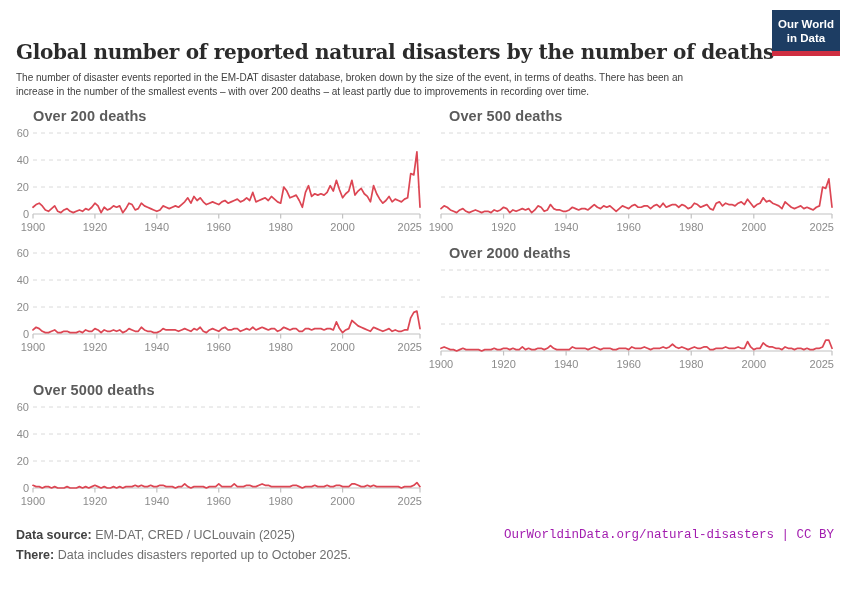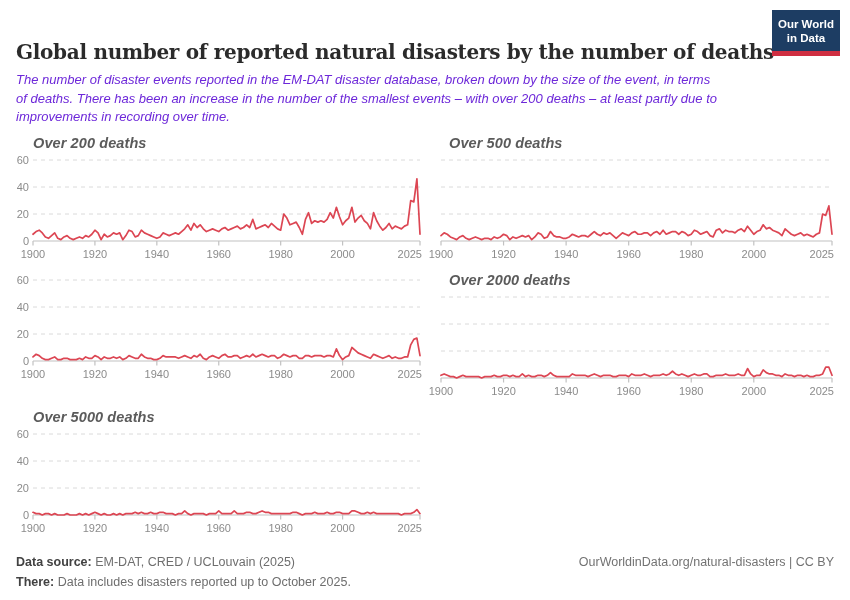--- a/index.html
+++ b/index.html
@@ -11,25 +11,24 @@
     font-family: "DejaVu Serif", serif;
     font-weight: 700;
     font-size: 20px;
     letter-spacing: -0.3px;
     color: #2b2b2b;
     white-space: nowrap;
     margin-bottom: 7px;
     margin-top: 26px;
   }
   .page-subtitle {
-    font-size: 13px;
+    font-size: 10px;
     line-height: 1.44;
-    color: #6d28d9;
+    color: #404040;
     max-width: 702px;
-    font-style: italic;
   }
 
   .owid-logo {
     position: absolute;
     top: 10px;
     right: 10px;
     width: 68px;
     cursor: pointer;
   }
   .owid-logo .logo-box {
@@ -50,34 +49,33 @@
     row-gap: 8px;
     margin: 8px 16px 0 16px;
   }
   figure.chart { width: 406px; }
   .chart-title {
     font-size: 14.5px;
     font-weight: 700;
     color: #5b5b5b;
     margin: 0 0 1px 17px;
     letter-spacing: 0.1px;
-    font-style: italic;
   }
   figure.chart.no-ylabels .chart-title { margin-left: 21px; }
   figure.chart svg { display: block; }
 
   .footer {
     margin: 14px 16px 0 16px;
     font-size: 12.5px;
     line-height: 1.6;
     color: #6e6e6e;
   }
   .footer-row1 { display: flex; justify-content: space-between; align-items: flex-end; }
   .footer b { color: #424242; font-weight: 700; }
-  .footer-link { color: #737373; text-decoration: none; cursor: pointer; }
+  .footer-link { color: #a21caf; text-decoration: none; cursor: pointer; font-family: Liberation Mono, monospace; }
 </style>
 </head>
 <body>
 
 <div class="header">
   <div class="page-title">Global number of reported natural disasters by the number of deaths</div>
   <div class="page-subtitle">The number of disaster events reported in the EM-DAT disaster database, broken down by the size of the event, in terms of deaths. There has been an increase in the number of the smallest events – with over 200 deaths – at least partly due to improvements in recording over time.</div>
   <div class="owid-logo">
     <div class="logo-box" style="background: rgb(29, 61, 99);">
       <div>Our World</div>

